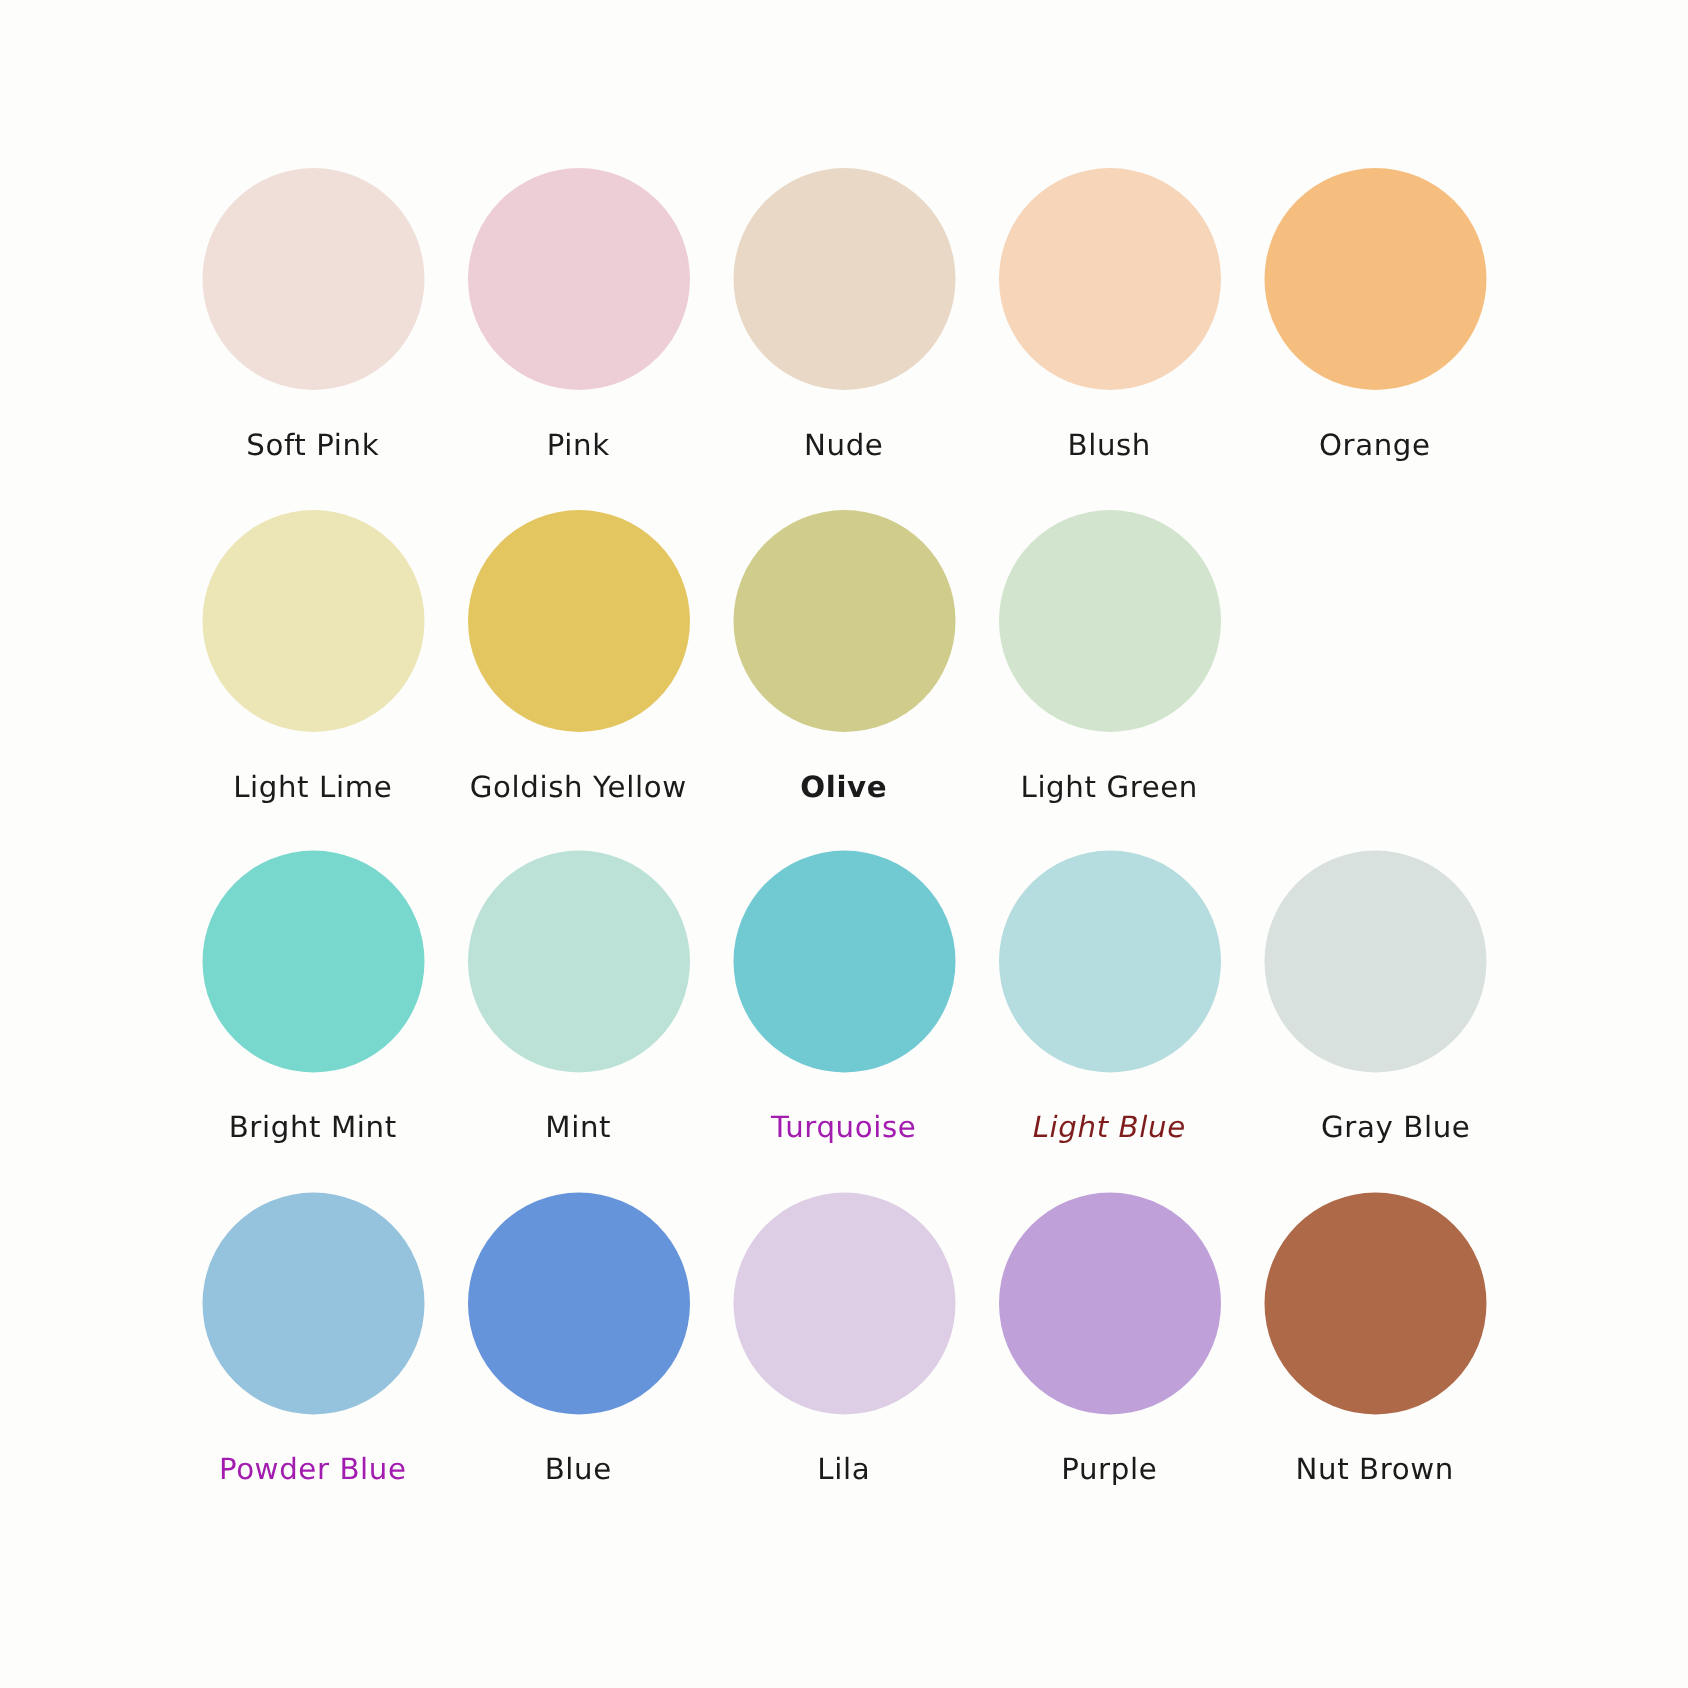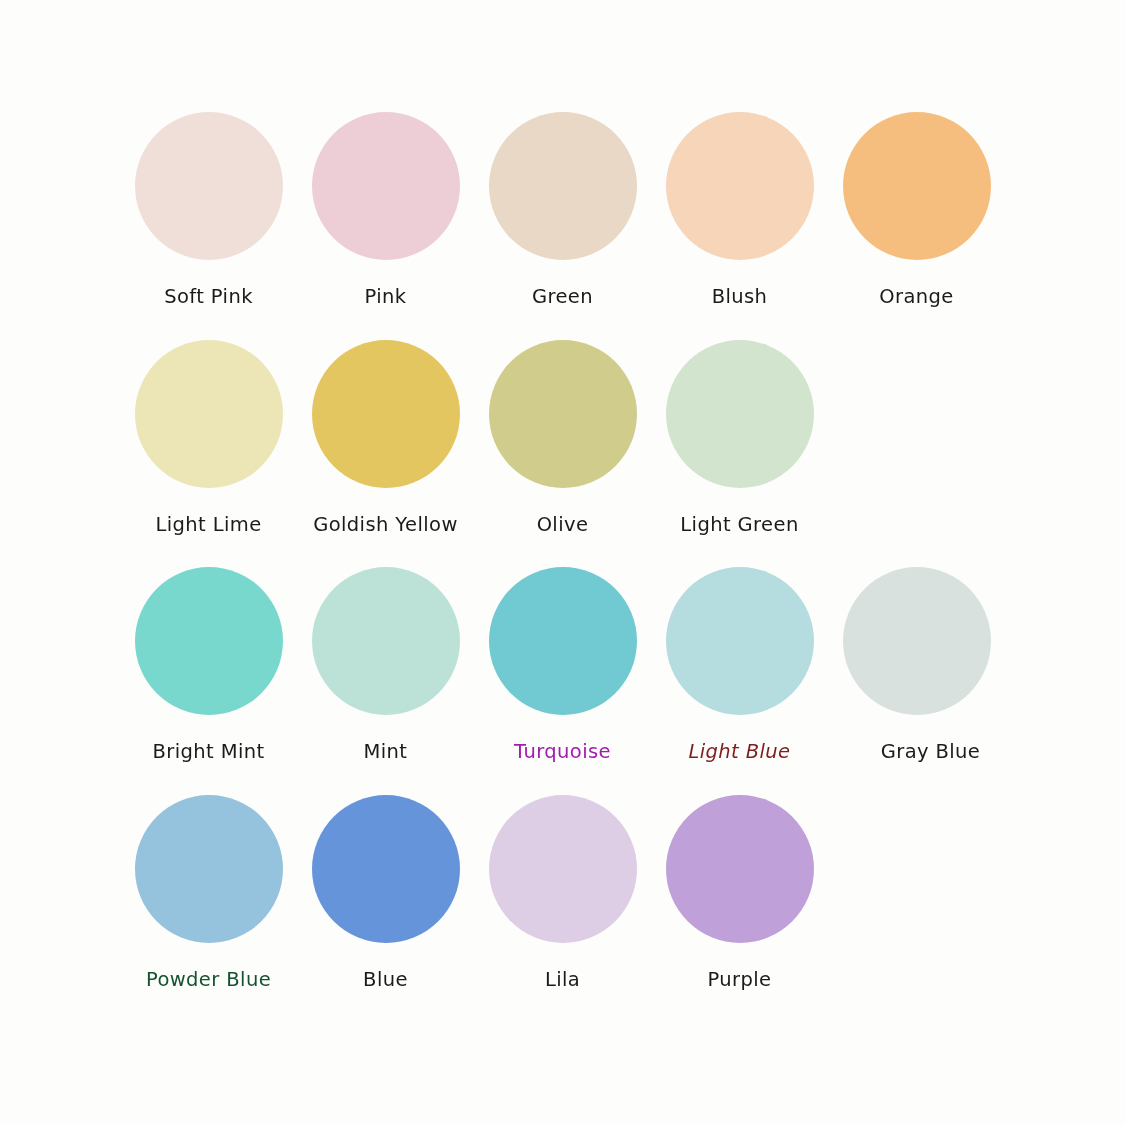--- a/index.html
+++ b/index.html
@@ -67,21 +67,21 @@
     <div class="swatch-cell">
       <div class="swatch-circle" style="background-color: rgb(240, 223, 217);"></div>
       <div class="swatch-label" style="color: rgb(27, 27, 27);">Soft Pink</div>
     </div>
     <div class="swatch-cell">
       <div class="swatch-circle" style="background-color: rgb(238, 206, 214);"></div>
       <div class="swatch-label" style="color: rgb(27, 27, 27); text-align: center;">Pink</div>
     </div>
     <div class="swatch-cell">
       <div class="swatch-circle" style="background-color: rgb(232, 216, 197);"></div>
-      <div class="swatch-label" style="color: rgb(27, 27, 27);">Green</div>
+      <div class="swatch-label" style="color: rgb(27, 27, 27);">Nude</div>
     </div>
     <div class="swatch-cell">
       <div class="swatch-circle" style="background-color: rgb(246, 213, 185);"></div>
       <div class="swatch-label" style="color: rgb(27, 27, 27);">Blush</div>
     </div>
     <div class="swatch-cell">
       <div class="swatch-circle" style="background-color: rgb(246, 190, 126);"></div>
       <div class="swatch-label" style="color: rgb(27, 27, 27);">Orange</div>
     </div>
   </div>
@@ -90,21 +90,21 @@
     <div class="swatch-cell">
       <div class="swatch-circle" style="background-color: rgb(236, 229, 182);"></div>
       <div class="swatch-label" style="color: rgb(27, 27, 27);">Light Lime</div>
     </div>
     <div class="swatch-cell">
       <div class="swatch-circle" style="background-color: rgb(228, 198, 97);"></div>
       <div class="swatch-label" style="color: rgb(27, 27, 27);">Goldish Yellow</div>
     </div>
     <div class="swatch-cell">
       <div class="swatch-circle" style="background-color: rgb(208, 204, 139);"></div>
-      <div class="swatch-label" style="color: rgb(27, 27, 27);">Olive</div>
+      <div class="swatch-label" style="color: rgb(27, 27, 27); font-weight: bold;">Olive</div>
     </div>
     <div class="swatch-cell">
       <div class="swatch-circle" style="background-color: rgb(210, 228, 205);"></div>
       <div class="swatch-label" style="color: rgb(27, 27, 27);">Light Green</div>
     </div>
   </div>
 
   <div class="palette-row">
     <div class="swatch-cell">
       <div class="swatch-circle" style="background-color: rgb(121, 216, 205);"></div>
@@ -124,29 +124,33 @@
     </div>
     <div class="swatch-cell">
       <div class="swatch-circle" style="background-color: rgb(216, 225, 221);"></div>
       <div class="swatch-label" style="color: rgb(27, 27, 27); margin-left: 28px;">Gray Blue</div>
     </div>
   </div>
 
   <div class="palette-row">
     <div class="swatch-cell">
       <div class="swatch-circle" style="background-color: rgb(149, 194, 220);"></div>
-      <div class="swatch-label" style="color: #14532d;">Powder Blue</div>
+      <div class="swatch-label" style="color: #a21caf;">Powder Blue</div>
     </div>
     <div class="swatch-cell">
       <div class="swatch-circle" style="background-color: rgb(102, 148, 218);"></div>
       <div class="swatch-label" style="color: rgb(27, 27, 27);">Blue</div>
     </div>
     <div class="swatch-cell">
       <div class="swatch-circle" style="background-color: rgb(222, 206, 229);"></div>
       <div class="swatch-label" style="color: rgb(27, 27, 27);">Lila</div>
     </div>
     <div class="swatch-cell">
       <div class="swatch-circle" style="background-color: rgb(191, 160, 216);"></div>
       <div class="swatch-label" style="color: rgb(27, 27, 27);">Purple</div>
     </div>
+    <div class="swatch-cell">
+      <div class="swatch-circle" style="background-color: rgb(174, 105, 72);"></div>
+      <div class="swatch-label" style="color: rgb(27, 27, 27);">Nut Brown</div>
+    </div>
   </div>
 
 </div>
 
 </body></html>

